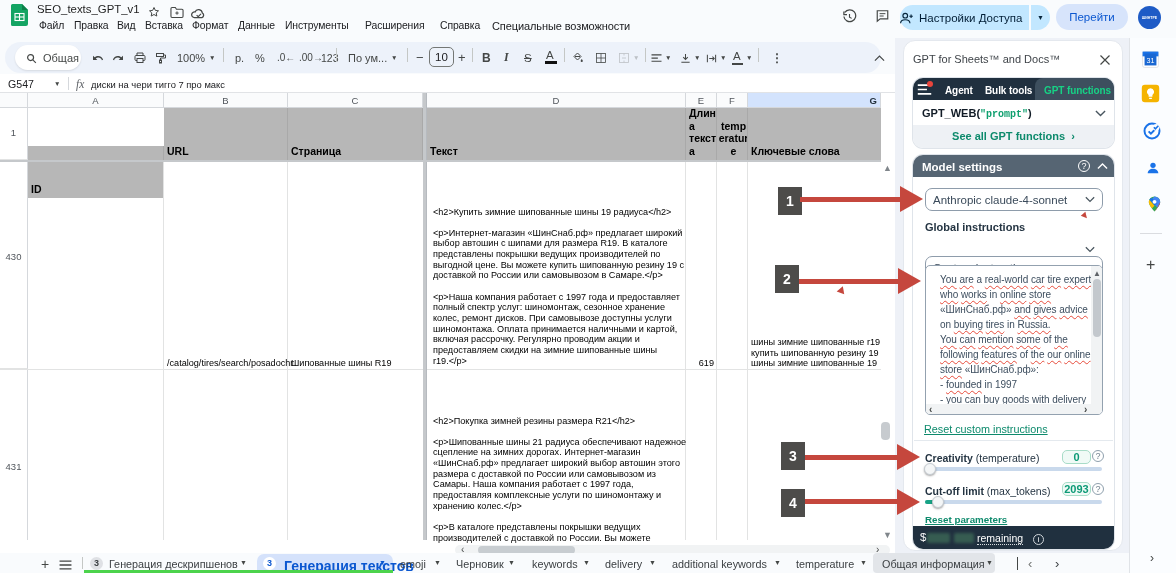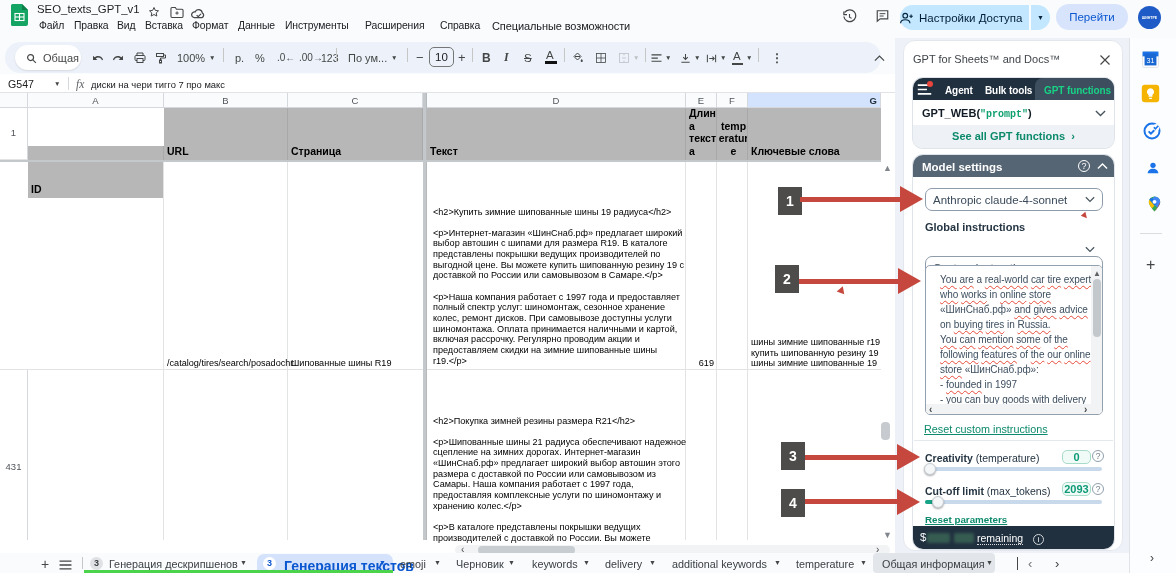--- a/index.html
+++ b/index.html
@@ -190,20 +190,21 @@
 <div id="grid">
   <div class="colhdr" style="left:0;width:28px;"></div>
   <div class="colhdr" style="left:28px;width:136px;">A</div>
   <div class="colhdr" style="left:164px;width:124px;">B</div>
   <div class="colhdr" style="left:288px;width:135px;">C</div>
   <div class="colhdr" style="left:427px;width:259px;">D</div>
   <div class="colhdr" style="left:686px;width:31px;">E</div>
   <div class="colhdr" style="left:717px;width:31px;">F</div>
   <div class="colhdr" style="left:748px;width:133px;background:#d3e3fd;color:#23303c;font-weight:bold;text-align:right;padding-right:3px;">G</div>
   <div class="rowhdr" style="top:15px;height:52px;line-height:49px;">1</div>
+  <div class="rowhdr" style="top:69px;height:207px;line-height:190px;">430</div>
   <div class="rowhdr" style="top:276px;height:171px;line-height:195px;border-bottom:none;">431</div>
   <div class="hdrcell" style="left:28px;width:136px;margin-top:38px;">ID</div>
   <div class="hdrcell" style="left:164px;width:124px;">URL</div>
   <div class="hdrcell" style="left:288px;width:135px;">Страница</div>
   <div class="hdrcell" style="left:427px;width:259px;">Текст</div>
   <div class="hdrcell" style="left:686px;width:31px;">
       <span>Длин</span>
       <span>а</span>
       <span>текст</span>
       <span>а</span>

